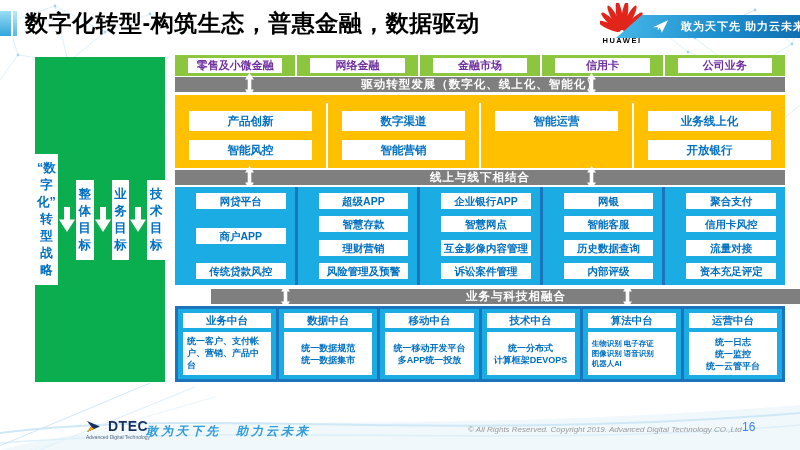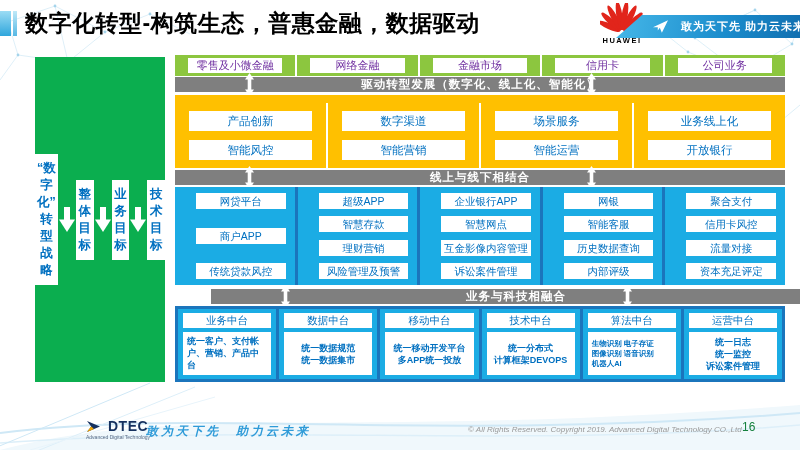--- a/index.html
+++ b/index.html
@@ -24,21 +24,21 @@
   .ribbon .ribbon-text{color:#fff;font-size:11px;font-weight:bold;letter-spacing:1px;margin-left:12px;white-space:nowrap;}
 
   
   .sidebar{position:absolute;left:35px;top:57px;width:130px;height:325px;background:#0bae4f;box-sizing:border-box;display:flex;flex-direction:row;align-items:center;justify-content:space-between;padding:13px 0;}
   .side-box{width:100px;box-sizing:border-box;background:#fff;color:#0070c0;font-weight:bold;font-size:12.5px;line-height:17px;text-align:center;padding:6px 2px;white-space:pre-line;}
   .down-arrow{line-height:0;}
 
   
   .band{position:absolute;left:175px;width:610px;box-sizing:border-box;display:flex;}
   .band .col{flex:1;display:flex;flex-direction:column;justify-content:space-between;box-sizing:border-box;}
-  .btn{background:#fff;text-align:center;font-weight:normal;box-sizing:border-box;white-space:nowrap;overflow:hidden;}
+  .btn{background:#fff;text-align:center;font-weight:bold;box-sizing:border-box;white-space:nowrap;overflow:hidden;}
 
   .band-green{top:55px;height:21px;background:#8cc63f;}
   .band-green .col{border-right:2px solid #fff;padding:3px 13px;justify-content:center;}
   .band-green .col:last-child{border-right:none;}
   .band-green .btn{color:#7030a0;font-size:11px;height:15px;line-height:15px;}
 
   .band-yellow{top:95px;height:73px;background:#ffc000;}
   .band-yellow .col{border-right:2px solid #fff;padding:8px 14px;margin-top:8px;}
   .band-yellow .col:last-child{border-right:none;}
   .band-yellow .btn{color:#0070c0;font-size:11.5px;height:20px;line-height:20px;}
@@ -62,21 +62,21 @@
   .dbl-arrow{position:absolute;top:-4px;line-height:0;}
   .dbl-arrow.a1{left:70px;} .dbl-arrow.a2{left:412px;}
 
   
   .adtec{position:absolute;left:86px;top:418px;width:70px;}
   .adtec-top{display:flex;align-items:center;}
   .adtec-name{font-size:14px;font-weight:bold;color:#16315f;letter-spacing:0.5px;margin-left:7px;}
   .adtec-sub{font-size:5px;color:#5b6b85;margin-top:0;white-space:nowrap;}
   .tagline{position:absolute;left:146px;top:423px;color:#2f9bd8;font-size:12px;font-weight:bold;font-style:italic;letter-spacing:3px;white-space:nowrap;}
   .copyright{position:absolute;left:468px;top:425px;color:#9a9a9a;font-size:8px;font-style:italic;white-space:nowrap;}
-  .page-num{position:absolute;left:742px;top:420px;color:#15803d;font-size:12px;}
+  .page-num{position:absolute;left:742px;top:420px;color:#3b82f6;font-size:12px;}
 </style>
 </head>
 <body>
 
 <div class="slide">
 
   <svg class="bg-net" width="800" height="140">
     <g stroke="#bcdff0" stroke-width="0.7" fill="none" opacity="0.7">
       <path d="M8 22 L55 6 L105 32 L68 62 L18 55 Z M55 6 L68 62 M105 32 L150 14 M18 55 L0 80 M150 14 L190 34"></path>
       <path d="M640 14 L695 38 L755 10 L792 44 L742 74 L688 52 Z M695 38 L742 74 M755 10 L695 38 M792 44 L800 20"></path>
@@ -189,21 +189,20 @@
   <div class="band band-yellow" id="capability-band">
       <div class="col">
         <div class="btn">产品创新</div>
         <div class="btn">智能风控</div>
       </div>
       <div class="col">
         <div class="btn">数字渠道</div>
         <div class="btn">智能营销</div>
       </div>
       <div class="col">
-        <div class="btn">场景服务</div>
         <div class="btn">智能运营</div>
       </div>
       <div class="col">
         <div class="btn">业务线上化</div>
         <div class="btn">开放银行</div>
       </div>
     </div>
 
   <div class="bar bar-2">
     <span class="dbl-arrow a1"><svg width="9" height="23" viewBox="0 0 9 23">
@@ -280,21 +279,21 @@
       <div class="col">
         <div class="btn">算法中台</div>
         <div class="desc desc-small desc-left">生物识别 电子存证
 图像识别 语音识别
 机器人AI</div>
       </div>
       <div class="col">
         <div class="btn">运营中台</div>
         <div class="desc">统一日志
 统一监控
-诉讼案件管理</div>
+统一云管平台</div>
       </div>
     </div>
 
   <div class="adtec">
     <div class="adtec-top">
       <svg width="15" height="13" viewBox="0 0 16 14">
         <path d="M1 13 L15 7 L1 1 L5.5 7 Z" fill="#16315f"></path>
         <path d="M1 13 L8.5 9.8 L5.5 7 Z" fill="#f5a800"></path>
       </svg>
       <span class="adtec-name">DTEC</span>

